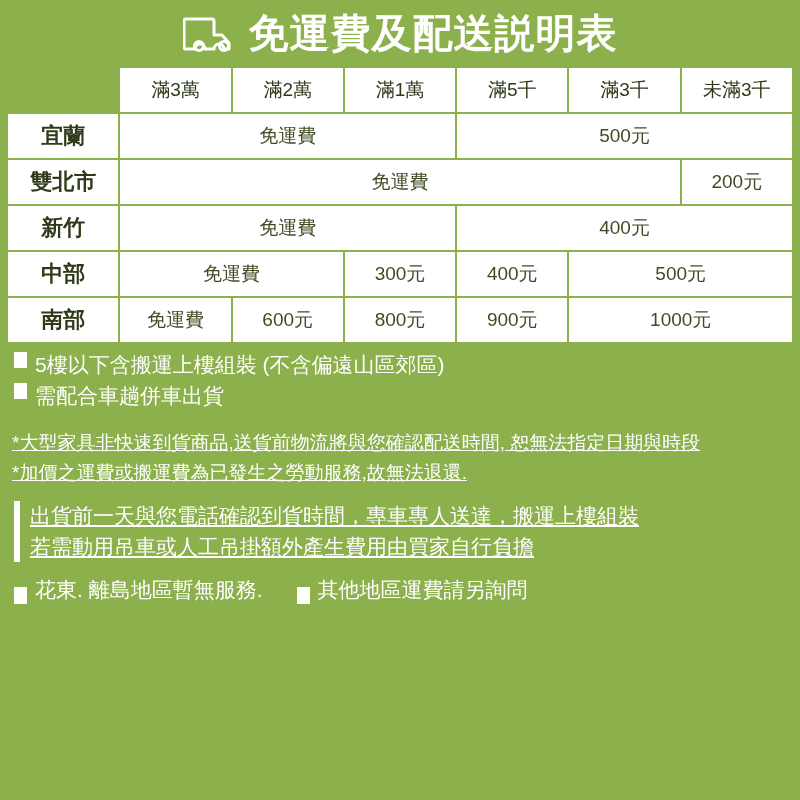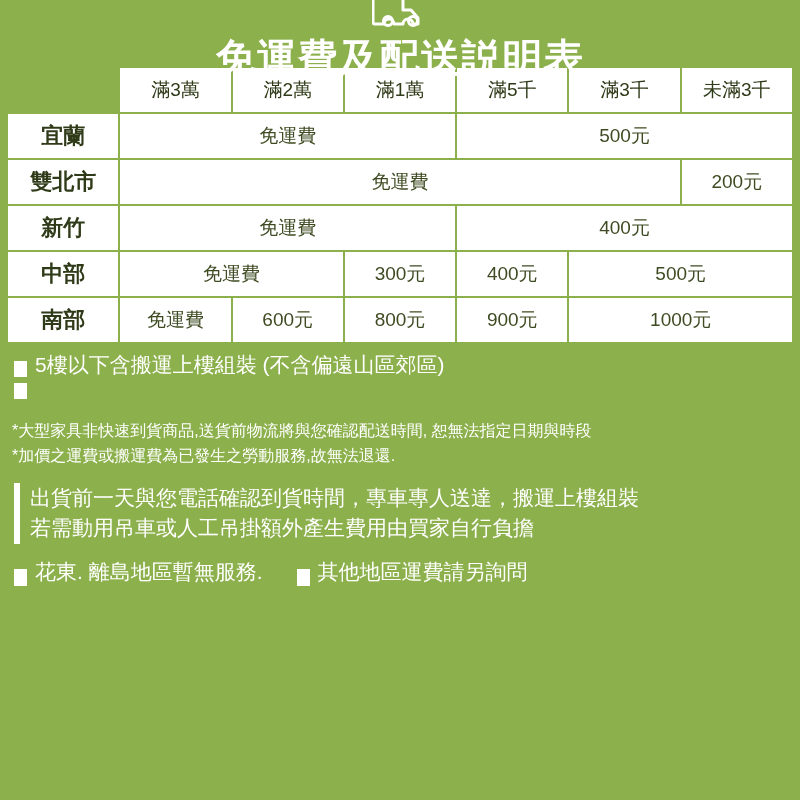--- a/index.html
+++ b/index.html
@@ -16,21 +16,20 @@
     background: #8cb04b;
   }
 
   
   .title-row {
     height: 66px;
     display: flex;
     align-items: center;
     justify-content: center;
     gap: 10px;
-    flex-direction: column;
   }
   .truck-icon { width: 56px; height: 40px; display:block; }
   .title-text {
     font-size: 40px;
     font-weight: bold;
     color: #ffffff;
     letter-spacing: 1px;
     line-height: 1;
   }
 
@@ -69,21 +68,21 @@
     color: #2f3b18;
   }
   .r-small { font-size: 22px; }
 
   
   .notes {
     padding: 8px 0 0 14px;
   }
   .note-line {
     display: flex;
-    align-items: flex-end;
+    align-items: flex-start;
     gap: 8px;
     margin-bottom: 6px;
   }
   .sq {
     width: 13px; height: 16px;
     background: #ffffff;
     display: inline-block;
     flex: 0 0 auto;
   }
   .note-text {
@@ -91,39 +90,41 @@
     font-size: 21px;
     line-height: 1.2;
   }
 
   
   .stars {
     padding: 14px 0 0 12px;
   }
   .star-line {
     color: #ffffff;
-    font-size: 16px;
+    font-size: 19px;
     line-height: 1.55;
+    text-decoration: underline;
   }
 
   
   .hl {
     margin: 14px 0 0 14px;
     display: flex;
     gap: 10px;
   }
   .hl-bar {
     width: 6px;
     background: #ffffff;
     flex: 0 0 auto;
   }
   .hl-text {
     color: #ffffff;
     font-size: 21px;
     line-height: 1.45;
+    text-decoration: underline;
   }
 
   
   .footer {
     margin: 14px 0 0 14px;
     display: flex;
     align-items: flex-end;
     gap: 8px;
   }
   .footer .sq { height: 17px; }
@@ -204,20 +205,21 @@
     </table>
   </div>
 
   <div class="notes">
     <div class="note-line">
       <span class="sq"></span>
       <span class="note-text">5樓以下含搬運上樓組裝 (不含偏遠山區郊區)</span>
     </div>
     <div class="note-line">
       <span class="sq"></span>
+      <span class="note-text">需配合車趟併車出貨</span>
     </div>
   </div>
 
   <div class="stars">
     <div class="star-line">*大型家具非快速到貨商品,送貨前物流將與您確認配送時間, 恕無法指定日期與時段</div>
     <div class="star-line">*加價之運費或搬運費為已發生之勞動服務,故無法退還.</div>
   </div>
 
   <div class="hl">
     <span class="hl-bar"></span>

